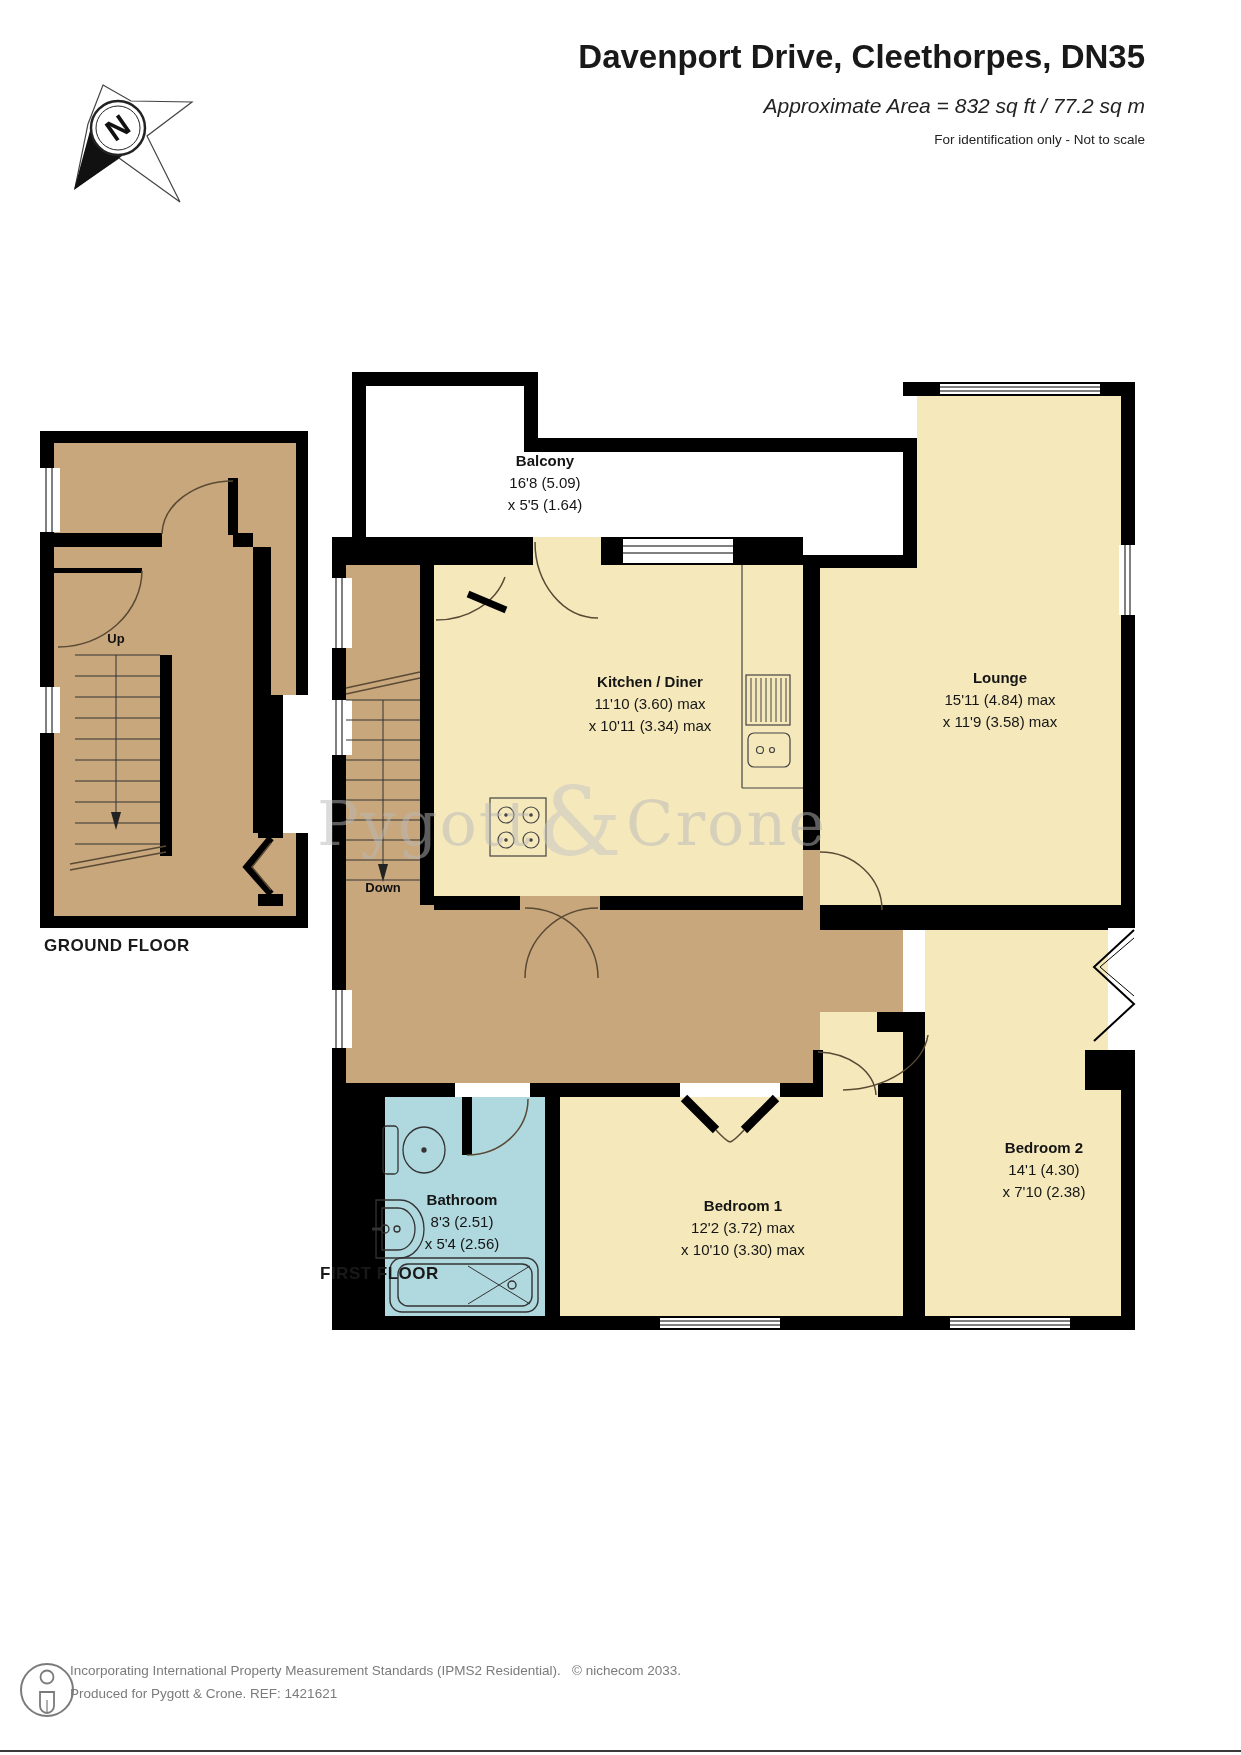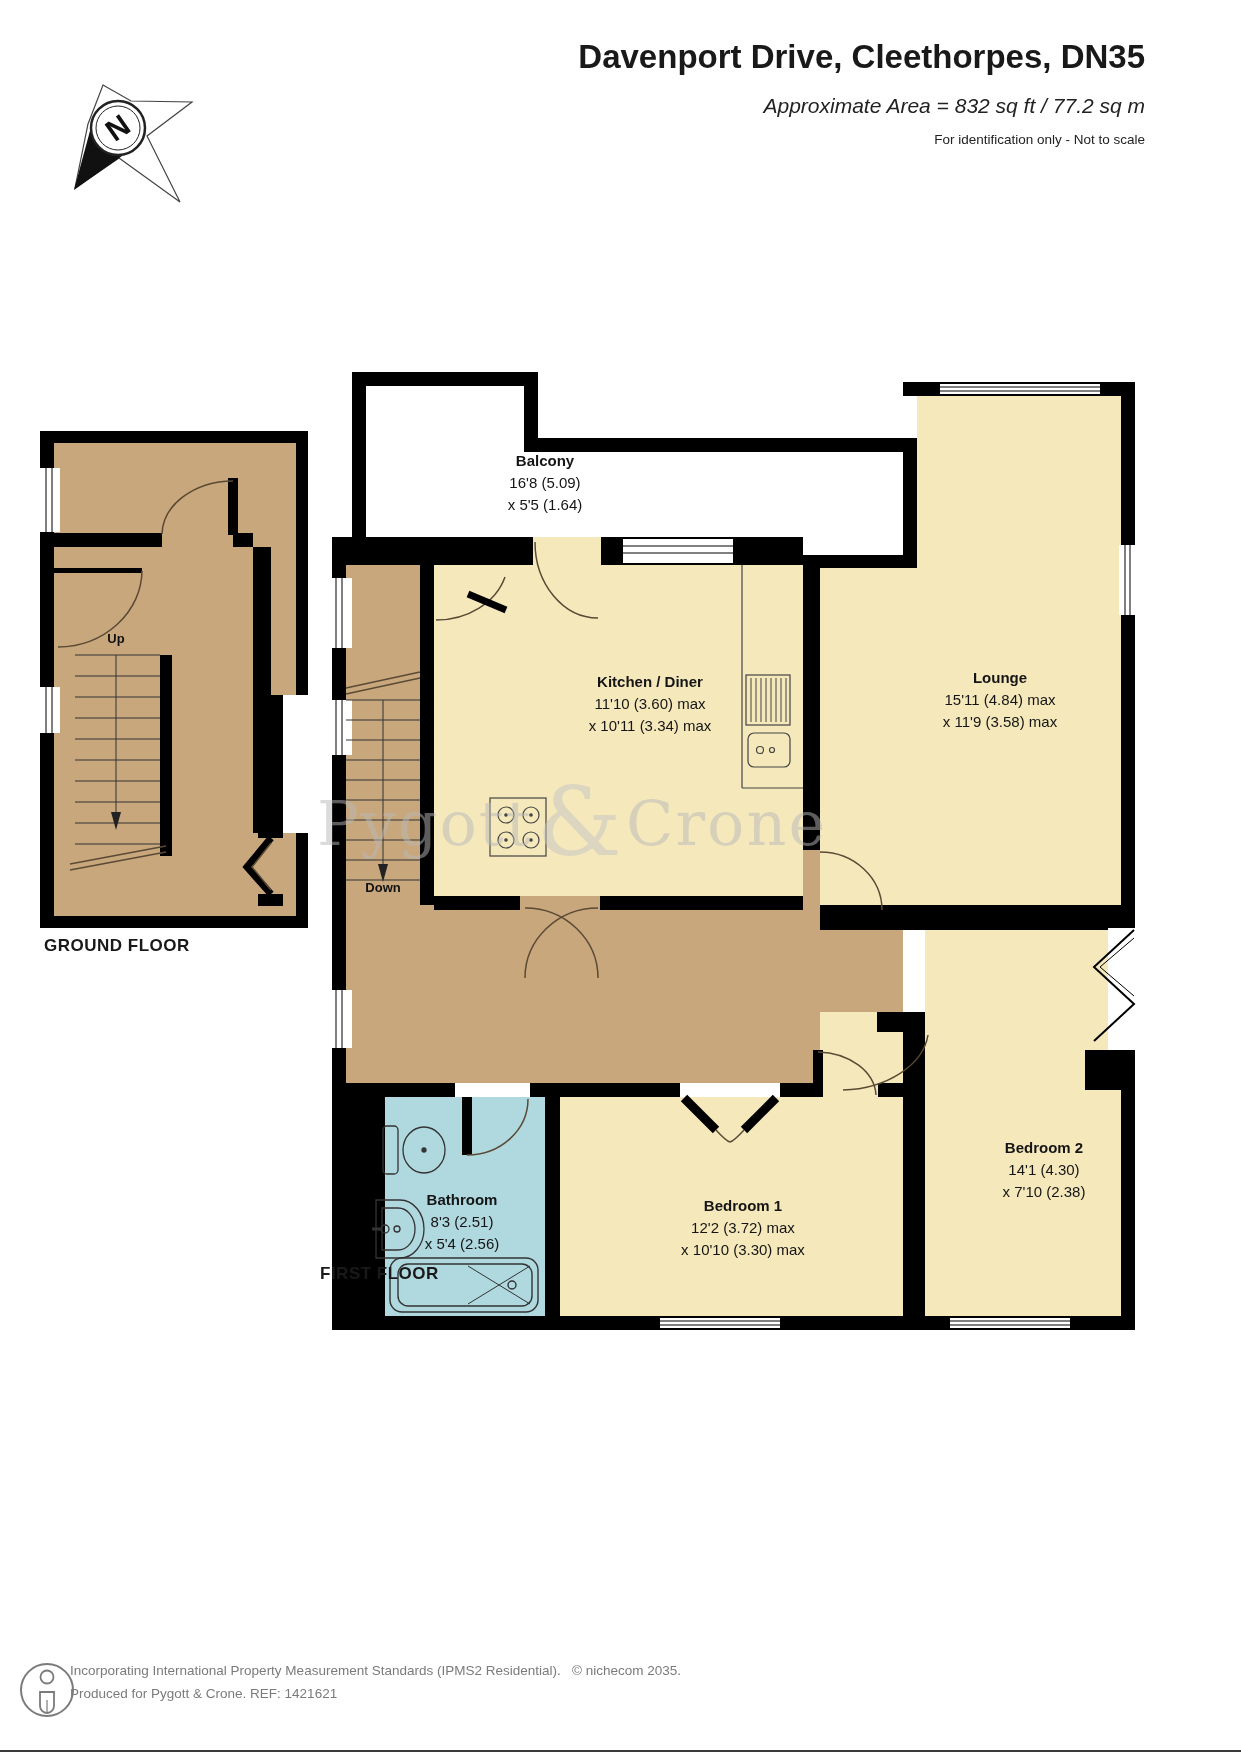--- a/index.html
+++ b/index.html
@@ -308,19 +308,19 @@
 
   <svg class="fi" style="left:20px;top:1660px" width="56" height="62" viewBox="20 1660 56 62">
     <circle cx="47" cy="1690" r="26" fill="none" stroke="#7b7b7b" stroke-width="2"></circle>
     <circle cx="47" cy="1677" r="6.5" fill="none" stroke="#7b7b7b" stroke-width="1.8"></circle>
     <path d="M40,1692 h14 v14 a7,7 0 0 1 -14,0 z" fill="none" stroke="#7b7b7b" stroke-width="1.8"></path>
     <line x1="47" y1="1700" x2="47" y2="1712" stroke="#7b7b7b" stroke-width="1.2"></line>
   </svg>
   <div class="footer-text">
     <div>
       <span>Incorporating International Property Measurement Standards (IPMS2 Residential).</span>&nbsp;&nbsp;
-      <span>© nichecom 2035.</span>
+      <span>© nichecom 2033.</span>
     </div>
     <div>Produced for Pygott &amp; Crone.   REF:  1421621</div>
   </div>
   <div class="bottom-rule"></div>
 
 </div>
 
 </body></html>

